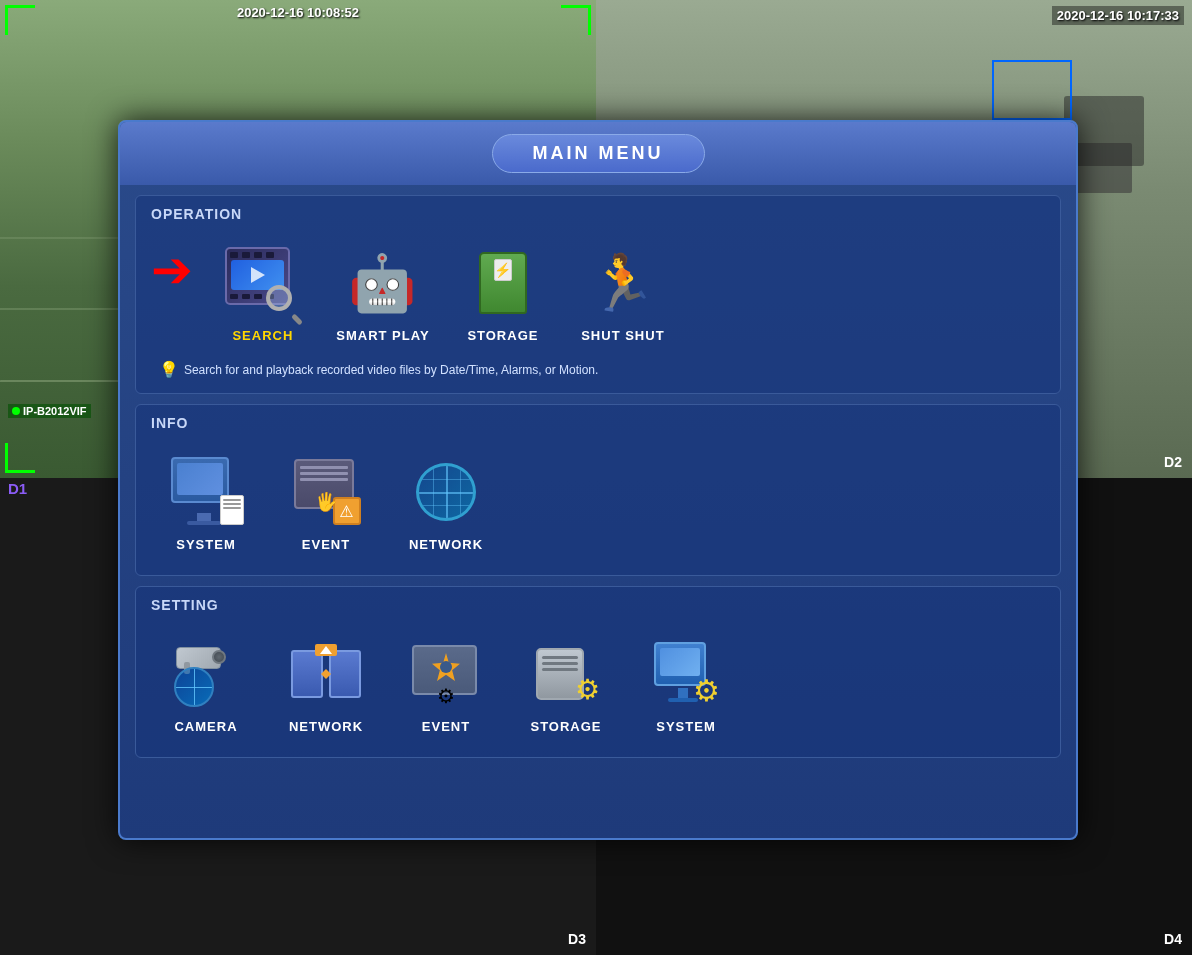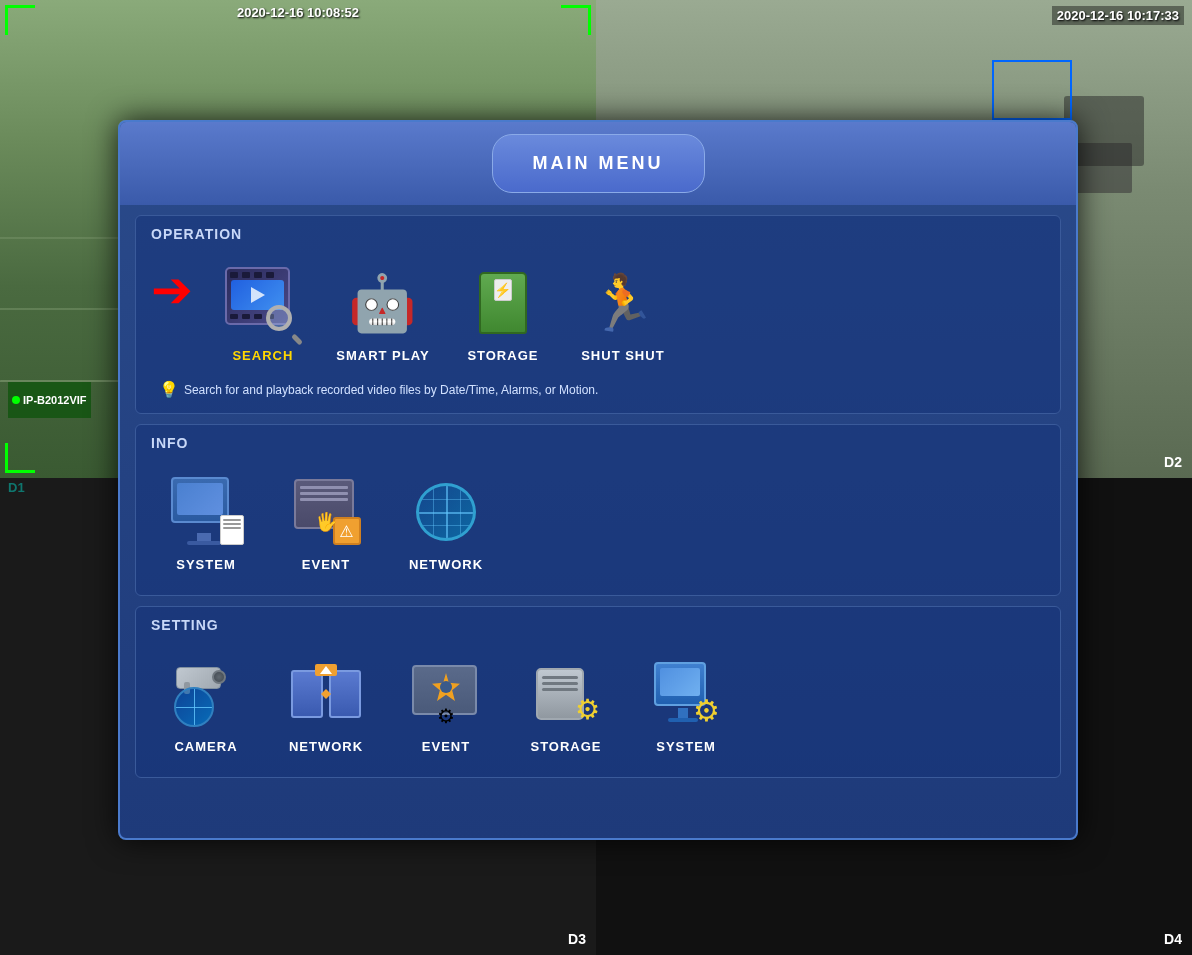--- a/index.html
+++ b/index.html
@@ -88,21 +88,21 @@
       margin: 0;
     }
 
     .menu-title {
       color: #fff;
       font-size: 18px;
       font-weight: bold;
       letter-spacing: 3px;
       background: linear-gradient(180deg, #6a8adc 0%, #4a6acc 100%);
       display: inline-block;
-      padding: 18px 40px;
+      padding: 8px 40px;
       border-radius: 20px;
       border: 1px solid #8aaae8;
     }
 
     .section {
       margin: 10px 15px;
       background: rgba(20, 50, 120, 0.5);
       border-radius: 6px;
       border: 1px solid #3a5a9a;
       padding: 10px 15px;
@@ -252,21 +252,21 @@
 
     
     .ip-label {
       position: absolute;
       bottom: 60px;
       left: 8px;
       color: #fff;
       font-size: 11px;
       font-weight: bold;
       background: rgba(0,80,0,0.6);
-      padding: 12px 4px;
+      padding: 1px 4px;
     }
 
     
     .green-dot {
       display: inline-block;
       width: 8px;
       height: 8px;
       background: #00ff00;
       border-radius: 50%;
       margin-right: 3px;
@@ -308,21 +308,21 @@
 
   <div class="cam-feed bottom-left">
     <div class="d-label" style="right:10px;">D3</div>
   </div>
 
   <div class="cam-feed bottom-right">
     <div class="d-label" style="right:10px;margin-top:12px;">D4</div>
   </div>
 </div>
 
-<div style="position:absolute;top:480px;left:8px;color:#0f766e;font-size:13px;font-weight:bold;">D1</div>
+<div style="position:absolute;top:480px;left:8px;color:#8b5cf6;font-size:15px;font-weight:bold;">D1</div>
 
 <div class="main-menu-overlay">
 
   <div class="menu-title-bar">
     <span class="menu-title">MAIN MENU</span>
   </div>
 
   <div class="section">
     <div class="section-title">OPERATION</div>
     <div class="menu-items-row">

